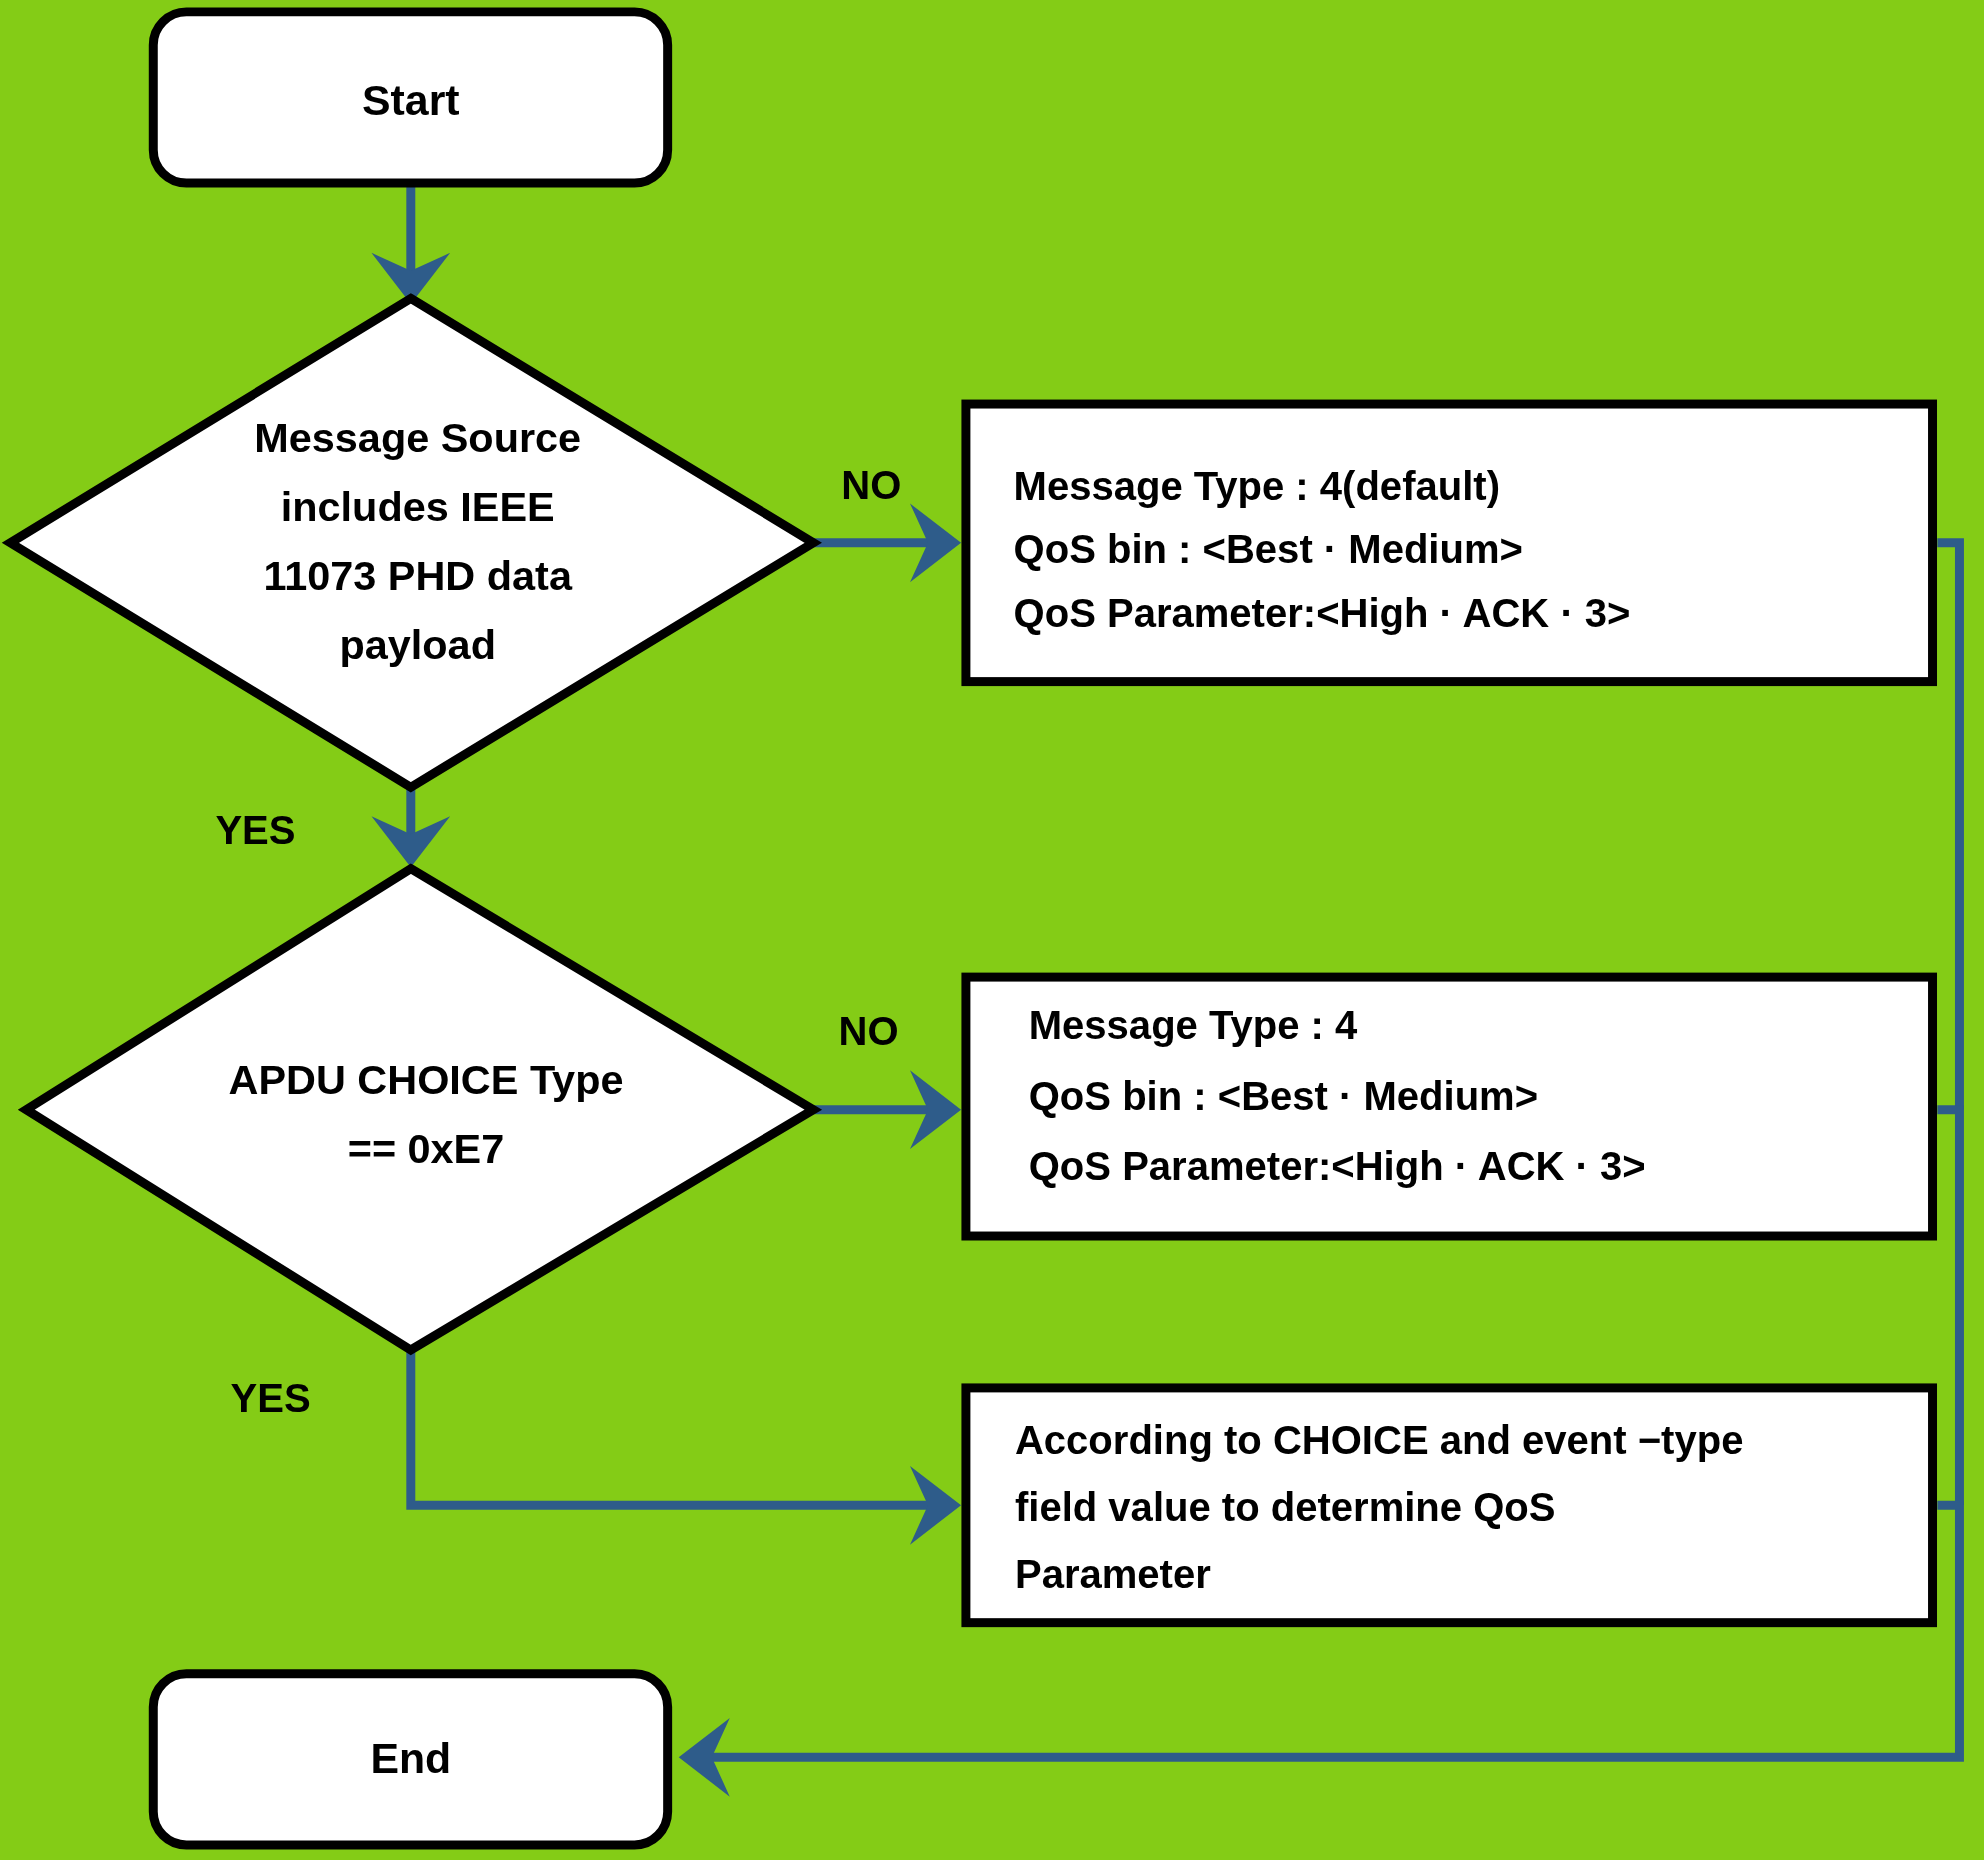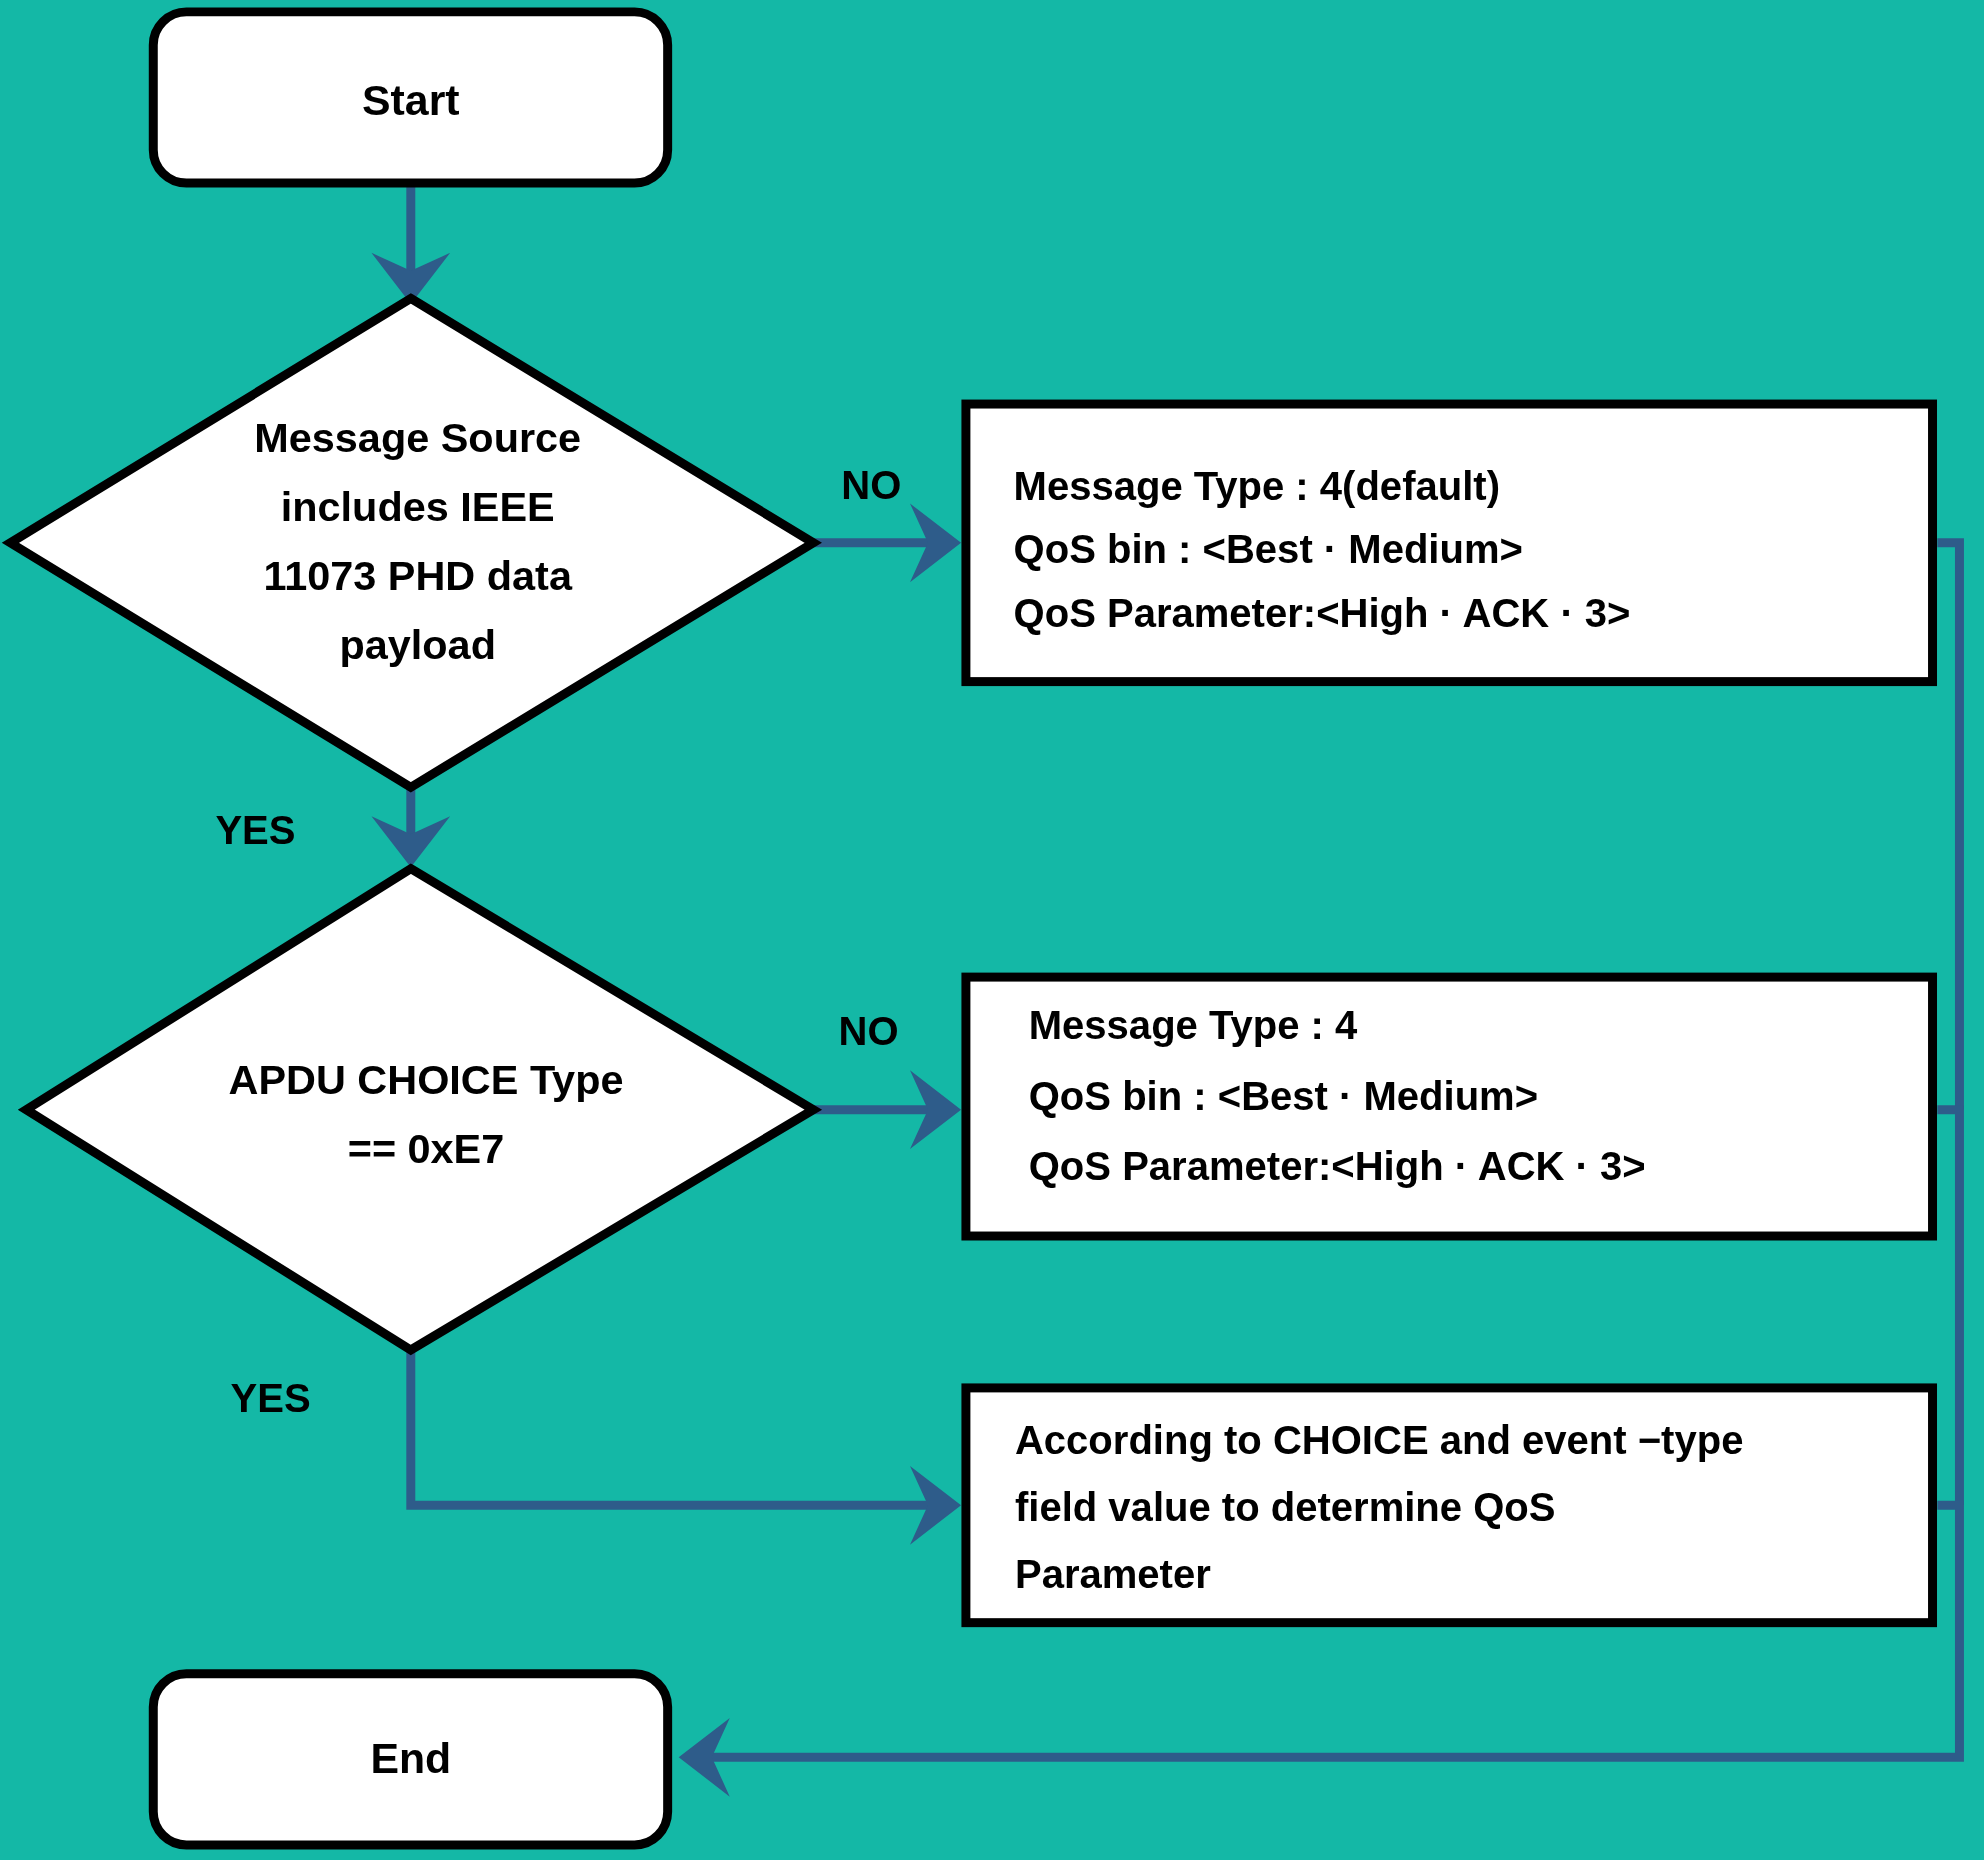--- a/index.html
+++ b/index.html
@@ -7,21 +7,21 @@
     padding: 0;
     background: #ffffff;
   }
   body {
     font-family: "Liberation Sans", sans-serif;
   }
   #flowchart-root {
     position: relative;
     width: 1985px;
     height: 1861px;
-    background: #14b8a6;
+    background: #84cc16;
     overflow: hidden;
   }
   svg.fc-canvas {
     position: absolute;
     top: 0;
     left: 0;
     width: 1985px;
     height: 1861px;
     display: block;
   }

